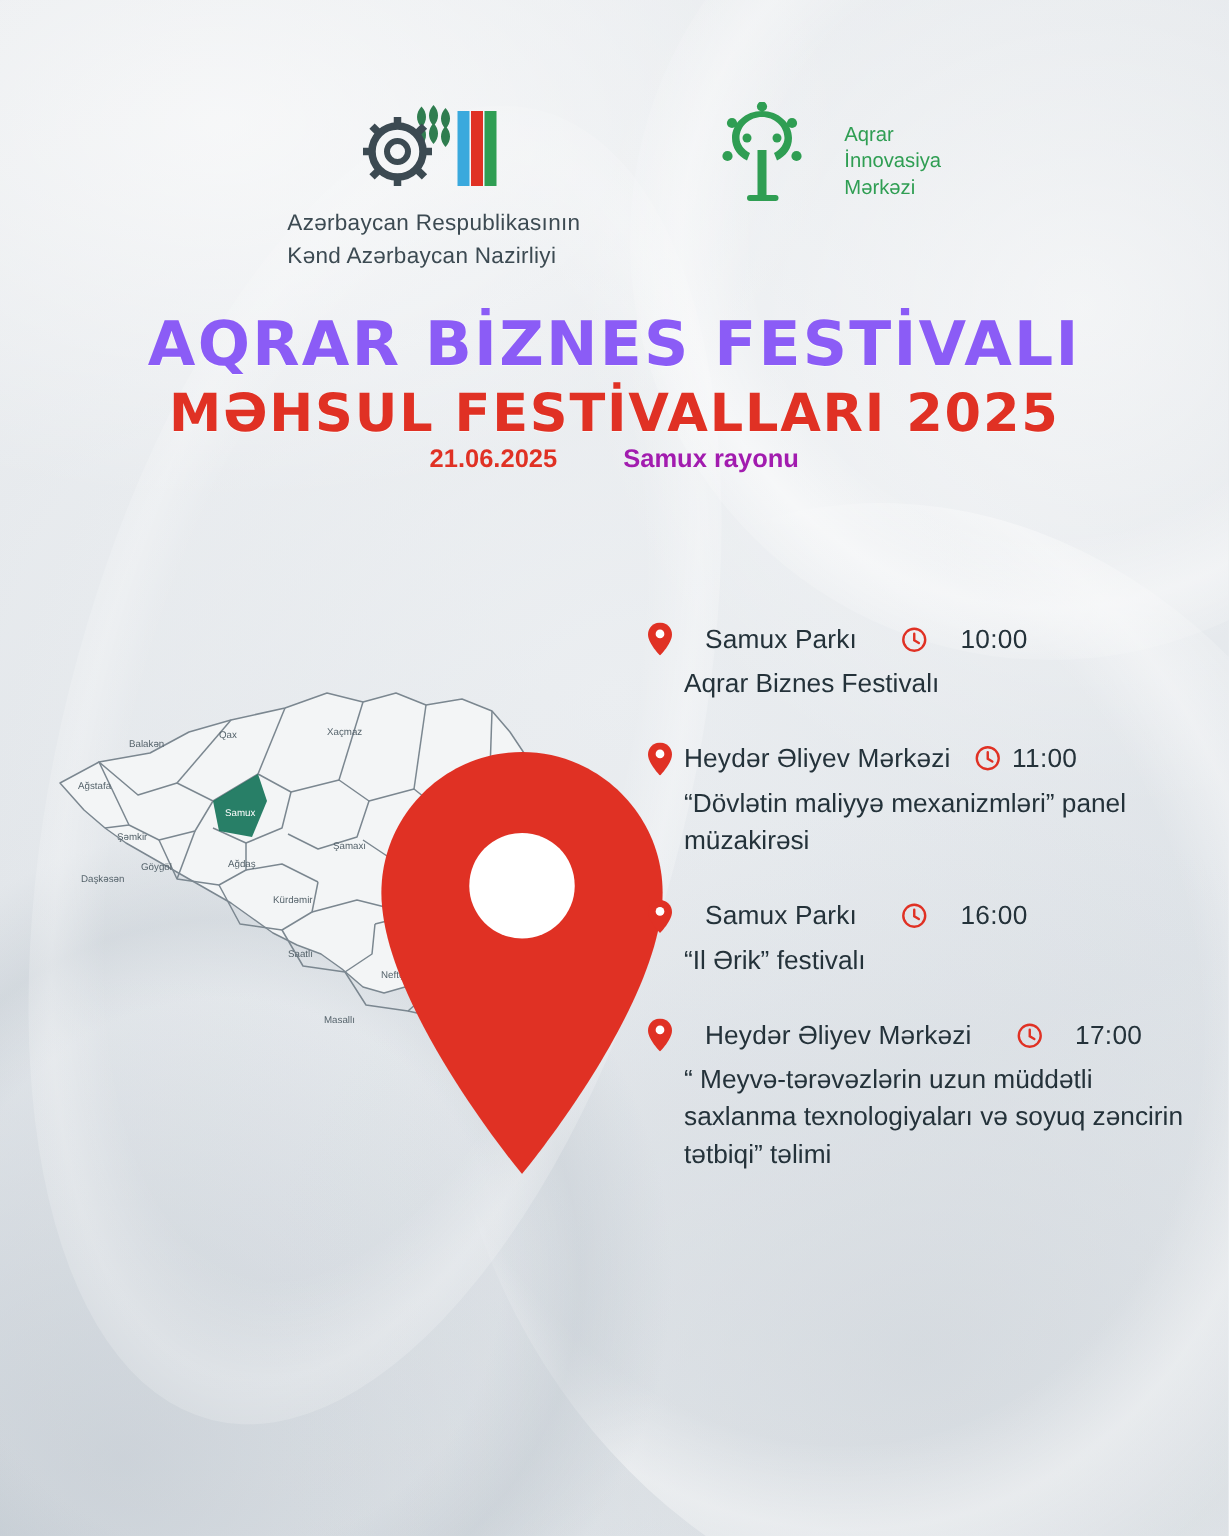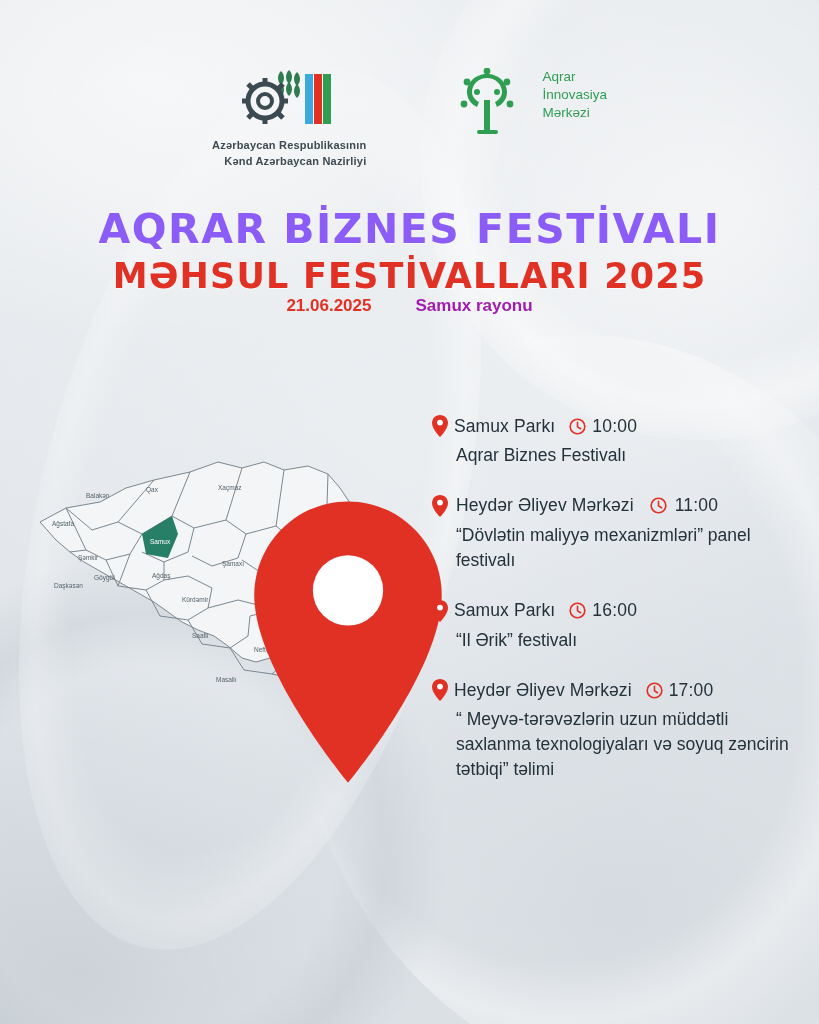--- a/index.html
+++ b/index.html
@@ -58,28 +58,28 @@
     top: 68px; left: 0; right: 0;
     display: flex;
     justify-content: center;
     align-items: flex-start;
     gap: 92px;
   }
   .logo-block { display: flex; flex-direction: column; align-items: center; }
   .ministry-mark { width: 104px; height: 62px; }
   .ministry-text {
     margin-top: 8px;
-    text-align: right;
-    font-size: 11px;
+    text-align: left;
+    font-size: 15px;
     line-height: 1.45;
-    font-weight: bold;
+    font-weight: normal;
     color: #3c4a52;
     letter-spacing: .2px;
   }
-  .aim { display: flex; align-items: flex-start; gap: 26px; }
+  .aim { display: flex; align-items: flex-end; gap: 26px; }
   .aim-mark { width: 58px; height: 66px; }
   .aim-text {
     font-size: 13.5px;
     line-height: 1.32;
     color: #2f9e53;
     font-weight: normal;
   }
 
   
   .titles { position: absolute; top: 205px; left: 0; right: 0; text-align: center; }
@@ -121,21 +121,21 @@
     position: absolute;
     left: 432px;
     top: 415px;
     width: 366px;
   }
   .event { margin-bottom: 27px; }
   .event:last-child { margin-bottom: 0; }
   .event-head {
     display: flex;
     align-items: center;
-    gap: 6px;
+    gap: 22px;
     white-space: nowrap;
   }
   .pin-ic { width: 16px; height: 22px; flex: 0 0 auto; }
   .venue {
     font-size: 17.5px;
     color: #24323a;
     font-weight: normal;
     letter-spacing: .1px;
   }
   .clock-ic { width: 17px; height: 17px; flex: 0 0 auto; margin-left: 8px; }
@@ -322,21 +322,21 @@
         <path d="M8 0 C3.6 0 0 3.6 0 8 C0 14 8 22 8 22 C8 22 16 14 16 8 C16 3.6 12.4 0 8 0 Z" fill="#e03124"></path>
         <circle cx="8" cy="7.6" r="2.9" fill="#ffffff"></circle>
       </svg>
       <span class="venue">Heydər Əliyev Mərkəzi</span>
       <svg class="clock-ic" viewBox="0 0 20 20">
         <circle cx="10" cy="10" r="8.6" fill="none" stroke="#e03124" stroke-width="1.9"></circle>
         <path d="M10 5.2 V10.4 L13.6 12.6" fill="none" stroke="#e03124" stroke-width="1.9" stroke-linecap="round"></path>
       </svg>
       <span class="time">11:00</span>
     </div>
-    <div class="event-desc">“Dövlətin maliyyə mexanizmləri” panel festivalı</div>
+    <div class="event-desc">“Dövlətin maliyyə mexanizmləri” panel müzakirəsi</div>
   </div>
 
   <div class="event">
     <div class="event-head">
       <svg class="pin-ic" viewBox="0 0 16 22">
         <path d="M8 0 C3.6 0 0 3.6 0 8 C0 14 8 22 8 22 C8 22 16 14 16 8 C16 3.6 12.4 0 8 0 Z" fill="#e03124"></path>
         <circle cx="8" cy="7.6" r="2.9" fill="#ffffff"></circle>
       </svg>
       <span class="venue">Samux Parkı</span>
       <svg class="clock-ic" viewBox="0 0 20 20">

